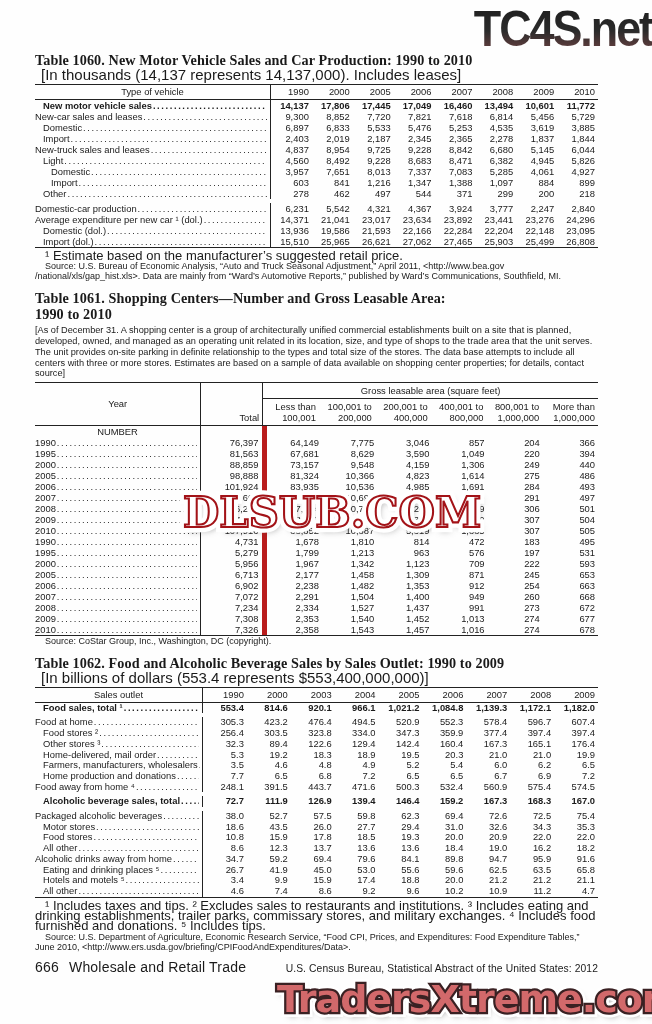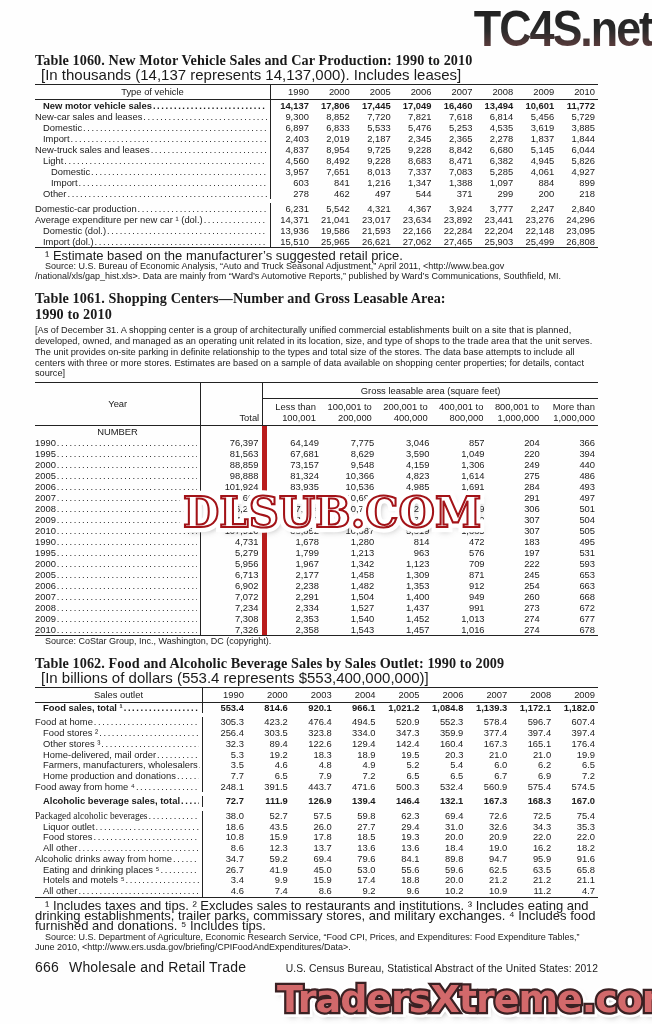--- a/index.html
+++ b/index.html
@@ -474,21 +474,21 @@
               <div class="num">307</div>
               <div class="num">505</div>
             </div>
             <div class="tr">
               <div class="stub">
                 <span class="lbl" style="padding-left: 0px;">1990</span>
                 <span class="dots">................................................................................................................................................................</span>
               </div>
               <div class="num">4,731</div>
               <div class="num">1,678</div>
-              <div class="num">1,280</div>
+              <div class="num">1,810</div>
               <div class="num">814</div>
               <div class="num">472</div>
               <div class="num">183</div>
               <div class="num">495</div>
             </div>
             <div class="tr">
               <div class="stub">
                 <span class="lbl" style="padding-left: 0px;">1995</span>
                 <span class="dots">................................................................................................................................................................</span>
               </div>
@@ -705,21 +705,21 @@
               <div class="num">6.2</div>
               <div class="num">6.5</div>
             </div>
             <div class="tr">
               <div class="stub">
                 <span class="lbl" style="padding-left: 8px;">Home production and donations</span>
                 <span class="dots">................................................................................................................................................................</span>
               </div>
               <div class="num">7.7</div>
               <div class="num">6.5</div>
-              <div class="num">7.9</div>
+              <div class="num">6.8</div>
               <div class="num">7.2</div>
               <div class="num">6.5</div>
               <div class="num">6.5</div>
               <div class="num">6.7</div>
               <div class="num">6.9</div>
               <div class="num">7.2</div>
             </div>
             <div class="tr">
               <div class="stub">
                 <span class="lbl" style="padding-left: 0px;">Food away from home ⁴</span>
@@ -738,43 +738,43 @@
             <div class="tr gap bold">
               <div class="stub">
                 <span class="lbl" style="padding-left: 8px;">Alcoholic beverage sales, total</span>
                 <span class="dots">................................................................................................................................................................</span>
               </div>
               <div class="num">72.7</div>
               <div class="num">111.9</div>
               <div class="num">126.9</div>
               <div class="num">139.4</div>
               <div class="num">146.4</div>
-              <div class="num">132.1</div>
+              <div class="num">159.2</div>
               <div class="num">167.3</div>
               <div class="num">168.3</div>
               <div class="num">167.0</div>
             </div>
             <div class="tr gap">
               <div class="stub">
-                <span class="lbl" style="padding-left: 0px; font-family: Liberation Serif, serif;">Packaged alcoholic beverages</span>
+                <span class="lbl" style="padding-left: 0px;">Packaged alcoholic beverages</span>
                 <span class="dots">................................................................................................................................................................</span>
               </div>
               <div class="num">38.0</div>
               <div class="num">52.7</div>
               <div class="num">57.5</div>
               <div class="num">59.8</div>
               <div class="num">62.3</div>
               <div class="num">69.4</div>
               <div class="num">72.6</div>
               <div class="num">72.5</div>
               <div class="num">75.4</div>
             </div>
             <div class="tr">
               <div class="stub">
-                <span class="lbl" style="padding-left: 8px;">Liquor outlet</span>
+                <span class="lbl" style="padding-left: 8px;">Motor stores</span>
                 <span class="dots">................................................................................................................................................................</span>
               </div>
               <div class="num">18.6</div>
               <div class="num">43.5</div>
               <div class="num">26.0</div>
               <div class="num">27.7</div>
               <div class="num">29.4</div>
               <div class="num">31.0</div>
               <div class="num">32.6</div>
               <div class="num">34.3</div>

